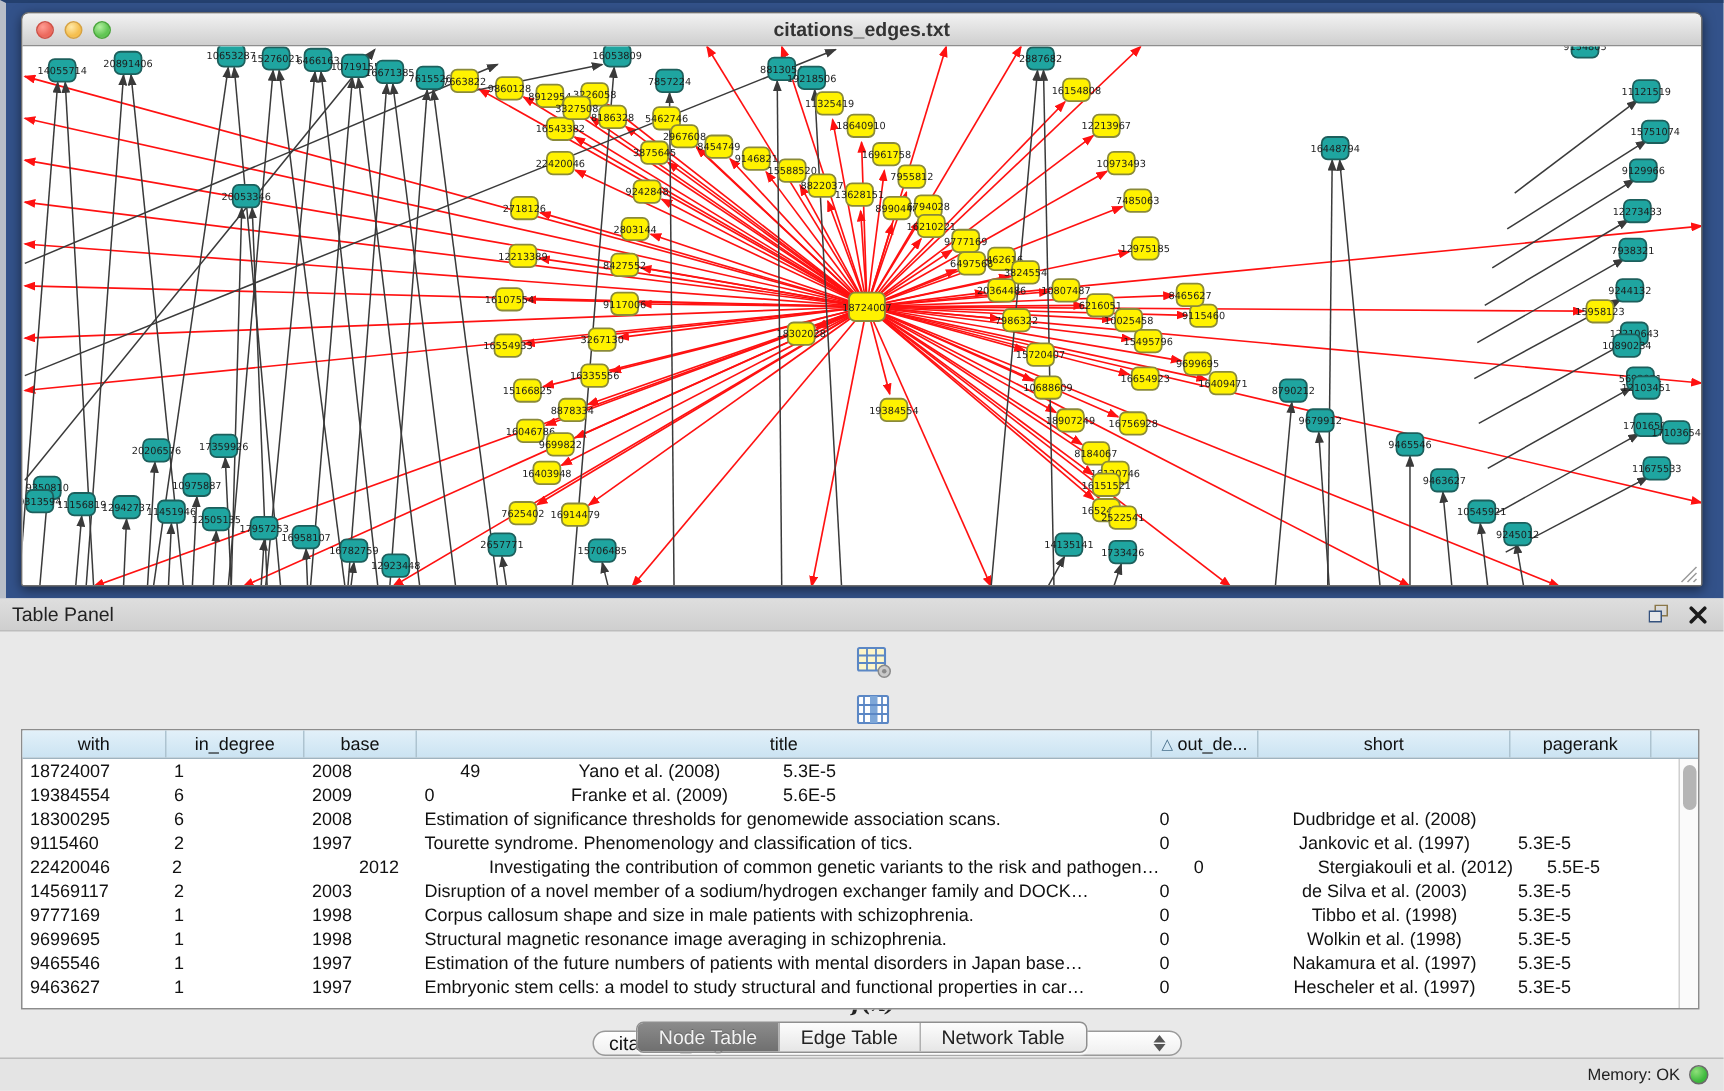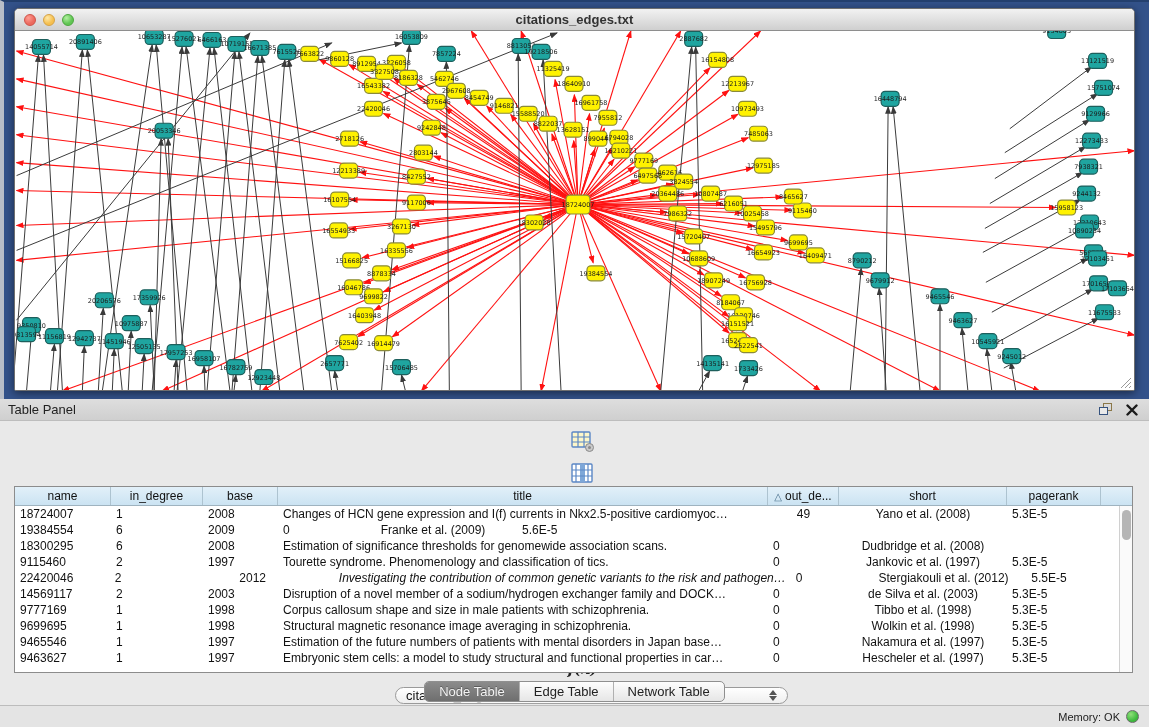--- a/index.html
+++ b/index.html
@@ -828,21 +828,21 @@
       <span class="arrows">
           <i class="up"></i>
           <i class="dn"></i>
         </span>
     </div>
   </div>
 
   <div class="tablewrap">
     <div class="thead" id="thead">
         <div class="th" style="width: 96px;">
-          <span>name</span>
+          <span>with</span>
         </div>
         <div class="th" style="width: 92px;">
           <span>in_degree</span>
         </div>
         <div class="th" style="width: 75px;">
           <span>base</span>
         </div>
         <div class="th" style="width: 490px;">
           <span>title</span>
         </div>
@@ -856,21 +856,20 @@
         <div class="th" style="width: 94px;">
           <span>pagerank</span>
         </div>
         <div class="th" style="flex: 1 1 0%; border-right: none;"></div>
       </div>
     <div class="tbody" id="tbody">
         <div class="tr">
           <div class="td" style="width: 96px; text-align: left;">18724007</div>
           <div class="td" style="width: 92px; text-align: left;">1</div>
           <div class="td" style="width: 75px; text-align: left;">2008</div>
-          <div class="td" style="width: 490px; text-align: left;">Changes of HCN gene expression and I(f) currents in Nkx2.5-positive cardiomyoc…</div>
           <div class="td" style="width: 71px; text-align: center;">49</div>
           <div class="td" style="width: 168px; text-align: center;">Yano et al. (2008)</div>
           <div class="td" style="width: 94px; text-align: left;">5.3E-5</div>
         </div>
         <div class="tr">
           <div class="td" style="width: 96px; text-align: left;">19384554</div>
           <div class="td" style="width: 92px; text-align: left;">6</div>
           <div class="td" style="width: 75px; text-align: left;">2009</div>
           <div class="td" style="width: 71px; text-align: left;">0</div>
           <div class="td" style="width: 168px; text-align: center;">Franke et al. (2009)</div>
@@ -891,21 +890,21 @@
           <div class="td" style="width: 75px; text-align: left;">1997</div>
           <div class="td" style="width: 490px; text-align: left;">Tourette syndrome. Phenomenology and classification of tics.</div>
           <div class="td" style="width: 71px; text-align: left;">0</div>
           <div class="td" style="width: 168px; text-align: center;">Jankovic et al. (1997)</div>
           <div class="td" style="width: 94px; text-align: left;">5.3E-5</div>
         </div>
         <div class="tr">
           <div class="td" style="width: 96px; text-align: left;">22420046</div>
           <div class="td" style="width: 92px; text-align: left;">2</div>
           <div class="td" style="width: 75px; text-align: left; margin-left: 34px;">2012</div>
-          <div class="td" style="width: 490px; text-align: right; font-style: italic;">Investigating the contribution of common genetic variants to the risk and pathogen…</div>
+          <div class="td" style="width: 490px; text-align: center;">Investigating the contribution of common genetic variants to the risk and pathogen…</div>
           <div class="td" style="width: 71px; text-align: left;">0</div>
           <div class="td" style="width: 168px; text-align: center;">Stergiakouli et al. (2012)</div>
           <div class="td" style="width: 94px; text-align: left;">5.5E-5</div>
         </div>
         <div class="tr">
           <div class="td" style="width: 96px; text-align: left;">14569117</div>
           <div class="td" style="width: 92px; text-align: left;">2</div>
           <div class="td" style="width: 75px; text-align: left;">2003</div>
           <div class="td" style="width: 490px; text-align: left;">Disruption of a novel member of a sodium/hydrogen exchanger family and DOCK…</div>
           <div class="td" style="width: 71px; text-align: left;">0</div>

